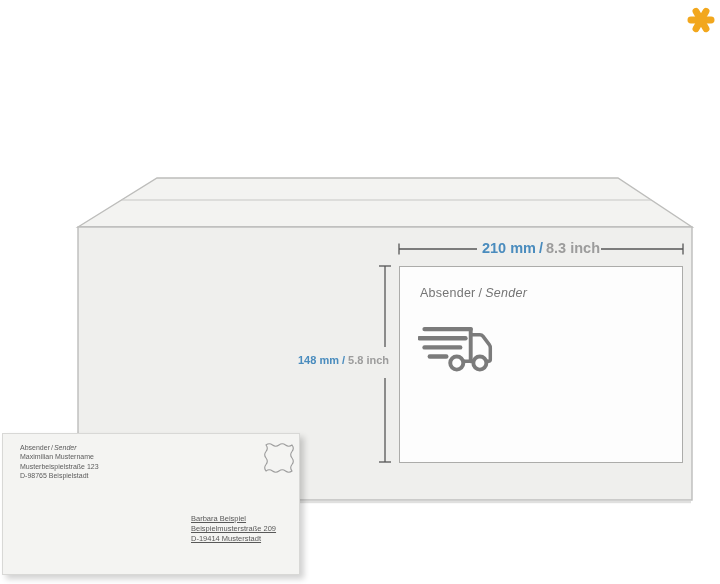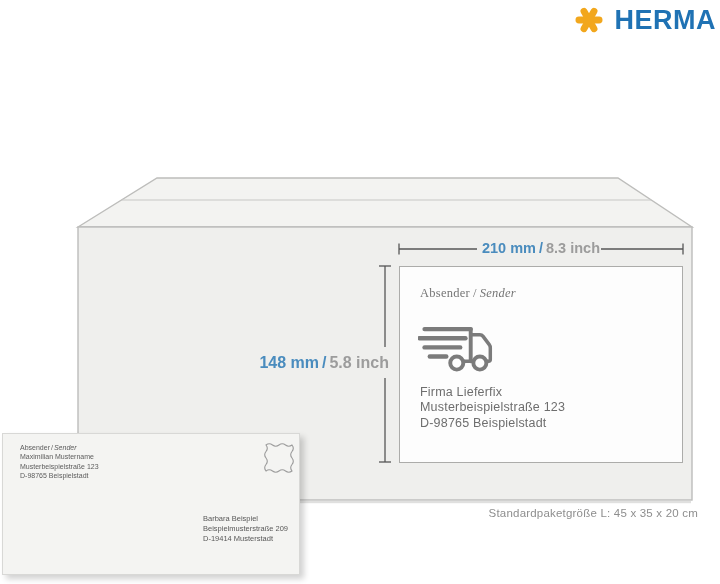--- a/index.html
+++ b/index.html
@@ -11,48 +11,48 @@
   
   .logo{position:absolute;top:5px;right:4px;display:flex;align-items:center;gap:11px;}
   .logo-text{font-size:27px;font-weight:700;color:#1F72B4;letter-spacing:.5px;line-height:30px;}
   
   .scene{position:absolute;left:0;top:0;z-index:0;}
   
   .ship-label{
     position:absolute;left:399px;top:266px;width:282px;height:195px;
     background:#FDFDFD;border:1.5px solid #ACACAA;z-index:1;
   }
-  .label-heading{position:absolute;left:20px;top:19px;font-size:12.5px;color:#757575;letter-spacing:.25px;white-space:nowrap;font-family:Liberation Serif, serif;}
+  .label-heading{position:absolute;left:20px;top:19px;font-size:12.5px;color:#757575;letter-spacing:.25px;white-space:nowrap;}
   .label-heading .sep{margin:0 3px;}
   .italic{font-style:italic;}
   .truck{position:absolute;left:18px;top:56px;}
   .label-address{position:absolute;left:20px;top:118px;font-size:12.5px;line-height:15.3px;color:#6E6E6E;letter-spacing:.2px;}
   .label-address div{white-space:nowrap;}
   
   .dim-w{
     position:absolute;left:399px;top:240px;width:284px;text-align:center;
     font-size:14.5px;font-weight:700;white-space:nowrap;z-index:1;
   }
   .dim-h{
     position:absolute;right:331px;top:354px;text-align:right;
-    font-size:16px;font-weight:700;white-space:nowrap;z-index:1;
+    font-size:11px;font-weight:700;white-space:nowrap;z-index:1;
   }
   .dim-metric{color:#4A8CBE;}
   .dim-sep{color:#4A8CBE;margin:0 3px;}
   .dim-imperial{color:#9C9C9C;font-weight:600;}
   
   .envelope{
     position:absolute;left:2px;top:433px;width:296px;height:140px;
     background:#F4F4F2;border:1px solid #D8D8D6;
     box-shadow:4px 4px 6px rgba(0,0,0,.18);z-index:2;
   }
   .env-sender{position:absolute;left:17px;top:9px;font-size:7px;line-height:9.3px;color:#5C5C5C;}
   .env-sender div{white-space:nowrap;}
   .env-sender .sep{margin:0 1px;}
-  .env-recipient{position:absolute;left:200px;top:80px;font-size:7.5px;line-height:10.2px;color:#585858;}
+  .env-recipient{position:absolute;left:188px;top:80px;font-size:7.5px;line-height:10.2px;color:#585858;text-decoration:underline;}
   .env-recipient div{white-space:nowrap;}
   .stamp{position:absolute;left:259px;top:7px;}
   
   .caption{position:absolute;right:22px;top:507px;text-align:right;font-size:11.5px;line-height:12.5px;color:#8E8E8E;letter-spacing:.2px;z-index:1;}
   .caption div{white-space:nowrap;}
 </style>
 </head>
 <body>
 
 <svg class="scene" width="720" height="584" viewBox="0 0 720 584">
@@ -81,21 +81,20 @@
 </svg>
 
 <div class="logo">
   <svg width="30" height="30" viewBox="0 0 30 30">
     <g fill="#F2A71D">
       <rect x="1.5" y="11.6" width="27" height="6.8" rx="3.4"></rect>
       <rect x="1.5" y="11.6" width="27" height="6.8" rx="3.4" transform="rotate(60 15 15)"></rect>
       <rect x="1.5" y="11.6" width="27" height="6.8" rx="3.4" transform="rotate(120 15 15)"></rect>
     </g>
   </svg>
-  <span class="logo-text">HERMA</span>
 </div>
 
 <div class="dim-w">
   <span class="dim-metric">210 mm</span><span class="dim-sep">/</span><span class="dim-imperial">8.3 inch</span>
 </div>
 
 <div class="dim-h">
   <span class="dim-metric">148 mm</span><span class="dim-sep">/</span><span class="dim-imperial">5.8 inch</span>
 </div>
 
@@ -111,25 +110,20 @@
         <path d="M7,28 H48"></path>
         <path d="M13,38.5 H32"></path>
       </g>
       <path stroke-width="4.5" d="M60,7 V44"></path>
       <path stroke-width="4" d="M60,13.5 H70.5 C72,13.5 73.3,14.2 74.2,15.4 L81.3,24.8 C82.1,25.9 82.5,27.2 82.5,28.6 V42 C82.5,43.1 81.6,44 80.5,44 H78.8"></path>
       <path stroke-width="4" d="M52,44 H62.5"></path>
       <circle stroke-width="4.5" cx="44" cy="46" r="7.5"></circle>
       <circle stroke-width="4.5" cx="70.5" cy="46" r="7.5"></circle>
     </g>
   </svg>
-  <div class="label-address">
-    <div>Firma Lieferfix</div>
-    <div>Musterbeispielstraße 123</div>
-    <div>D-98765 Beispielstadt</div>
-  </div>
 </div>
 
 <div class="envelope">
   <div class="env-sender">
     <div>
       <span>Absender</span><span class="sep">/</span><span class="italic">Sender</span>
     </div>
     <div>Maximilian Mustername</div>
     <div>Musterbeispielstraße 123</div>
     <div>D-98765 Beispielstadt</div>
@@ -141,14 +135,13 @@
          q-2.6,-3.25 0,-6.5 t0,-6.5 t0,-6.5 t0,-6.5 Z"></path>
   </svg>
   <div class="env-recipient">
     <div>Barbara Beispiel</div>
     <div>Beispielmusterstraße 209</div>
     <div>D-19414 Musterstadt</div>
   </div>
 </div>
 
 <div class="caption">
-  <div>Standardpaketgröße L: 45 x 35 x 20 cm</div>
 </div>
 
 </body></html>

